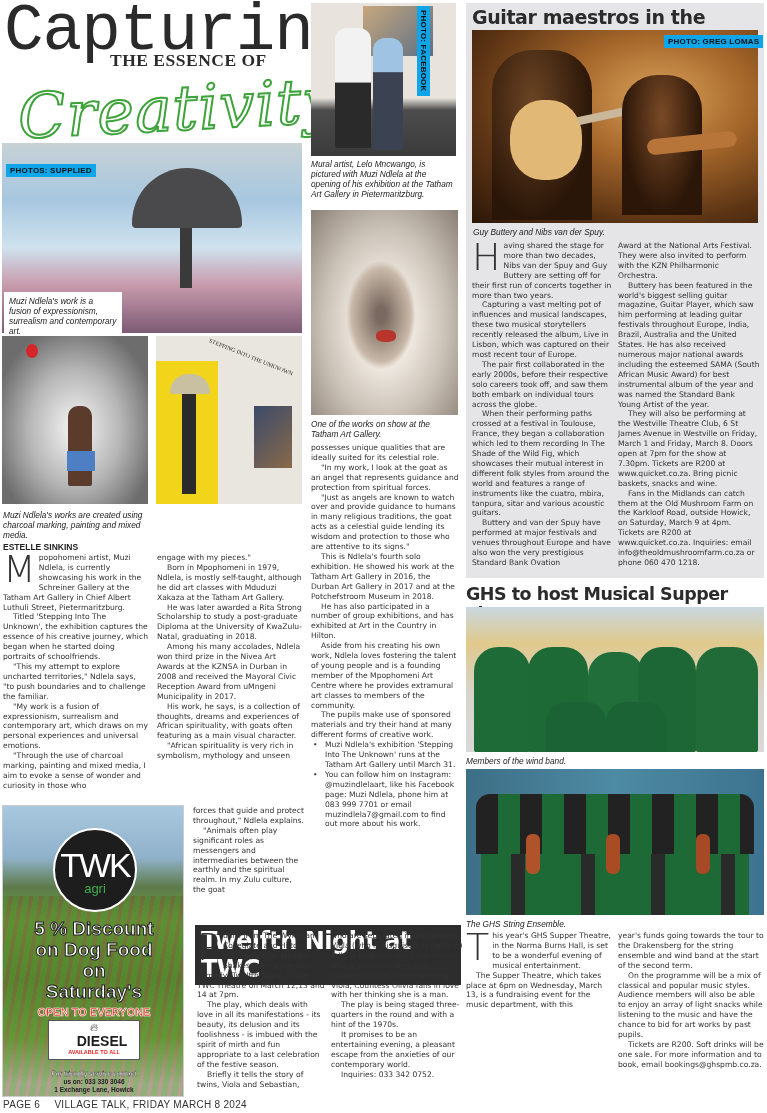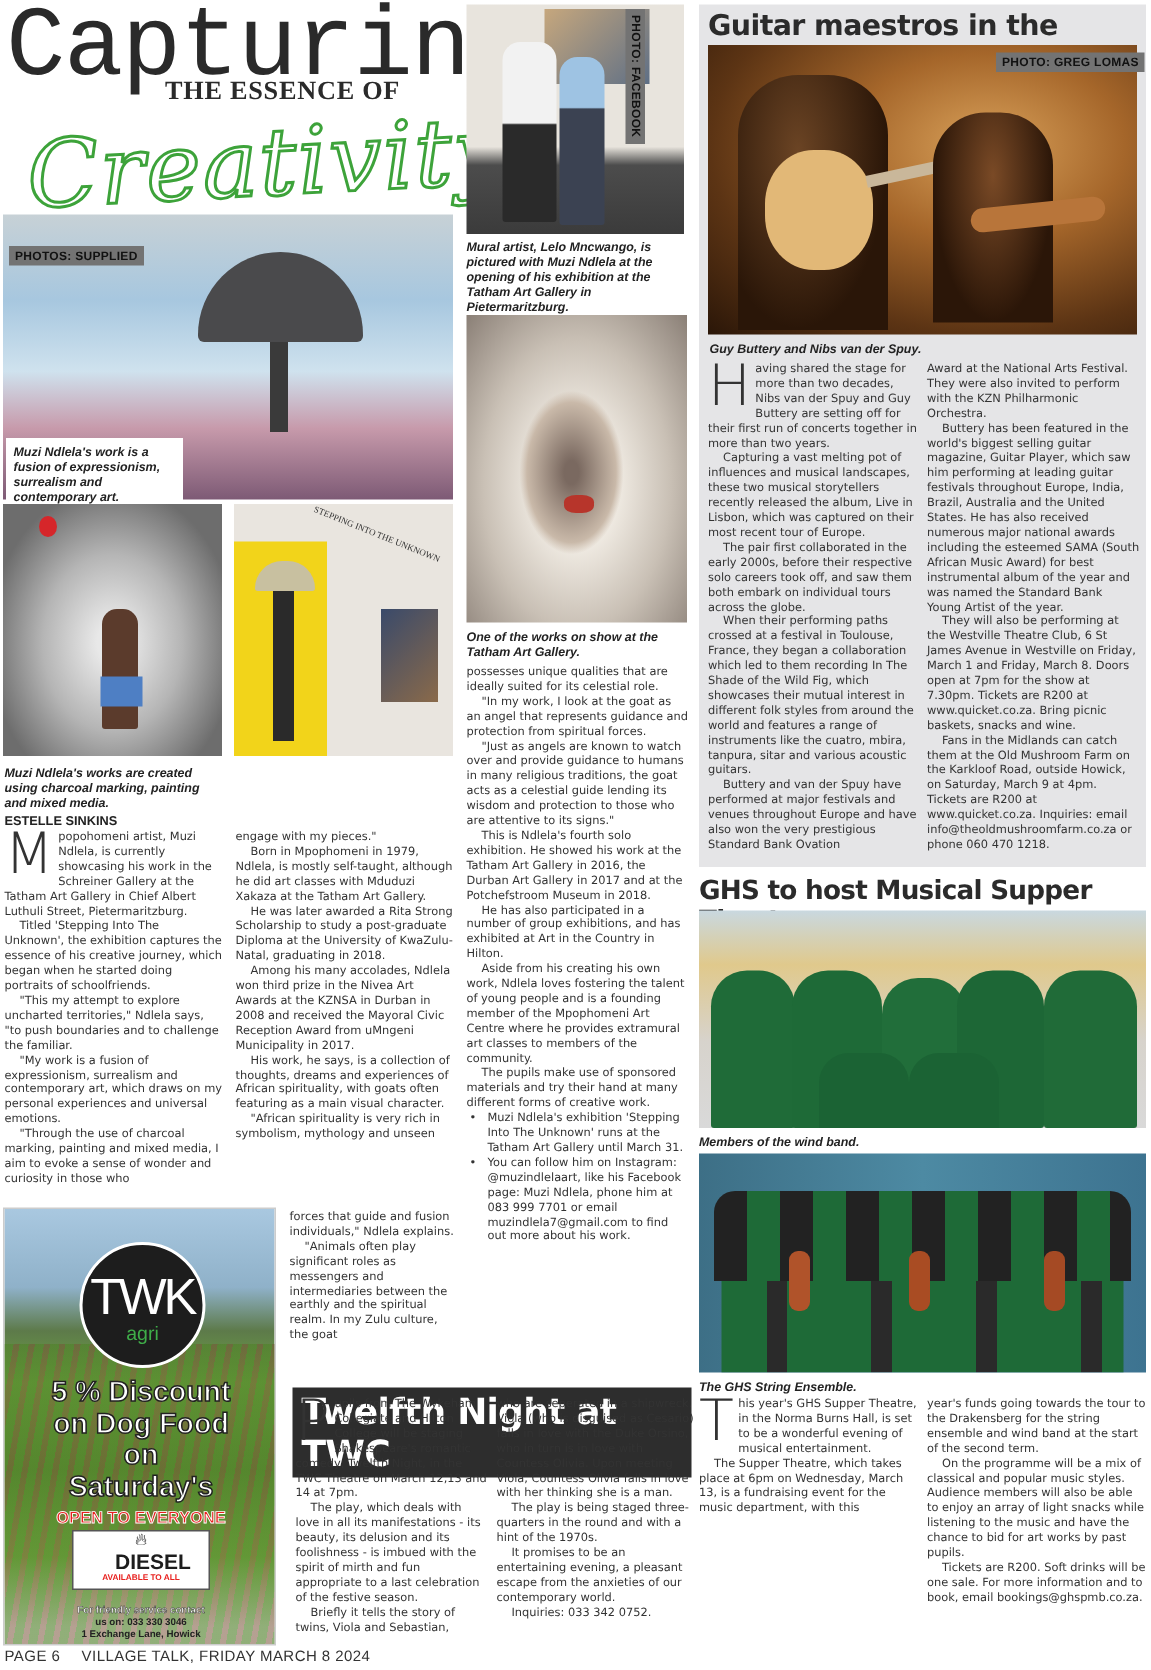--- a/index.html
+++ b/index.html
@@ -2,22 +2,22 @@
 <html><head>
 <meta charset="utf-8">
 <style>
   * { box-sizing: border-box; margin: 0; padding: 0; }
   html, body { width: 767px; height: 1113px; background: #ffffff; overflow: hidden; }
   body { position: relative; font-family: "Liberation Sans", sans-serif; color: #2b2b2b; }
   .abs { position: absolute; }
   .body-text { font-family: "DejaVu Sans", sans-serif; font-size: 7.6px; line-height: 9.9px; color: #333; }
   .body-text p { text-indent: 10px; }
   .body-text p.noind { text-indent: 0; }
-  .caption { font-family: "Liberation Sans", sans-serif; font-weight: bold; font-style: italic; font-size: 8.3px; line-height: 10px; color: #222; }
-  .photo-credit { background: #737373; color: #111; font-family: "Liberation Sans", sans-serif; font-weight: bold; font-size: 8px; padding: 2px 4px; letter-spacing: 0.2px; }
+  .caption { font-family: "Liberation Sans", sans-serif; font-weight: normal; font-style: italic; font-size: 8.3px; line-height: 10px; color: #222; }
+  .photo-credit { background: #0ea5e9; color: #111; font-family: "Liberation Sans", sans-serif; font-weight: bold; font-size: 8px; padding: 2px 4px; letter-spacing: 0.2px; }
   .dropcap { float: left; font-family: "DejaVu Sans", sans-serif; font-size: 38px; line-height: 30px; margin: 1px 3px 0 0; color: #333; font-weight: 300; }
   .img { position: absolute; overflow: hidden; }
 
   
   .title-capturing { font-family: Liberation Mono, monospace; font-size: 66px; line-height: 60px; color: #2a2a2a; letter-spacing: -1px; }
   .title-essence { font-family: "Liberation Serif", serif; font-weight: bold; font-size: 17.5px; color: #2a2a2a; letter-spacing: 0.5px; }
   .title-creativity { font-family: "DejaVu Serif", serif; font-style: italic; font-size: 62px; color: #ffffff; -webkit-text-stroke: 2px #3da33a; letter-spacing: 1px; }
 
   .guitar-box { background: #e5e5e7; }
   .headline-guitar { font-family: "DejaVu Sans", sans-serif; font-weight: bold; font-size: 19px; color: #2b2b2b; letter-spacing: -0.4px; }
@@ -72,21 +72,21 @@
 
   <div class="abs body-text" style="left:157px;top:553px;width:148px;">
     <p class="noind">engage with my pieces."</p>
     <p>Born in Mpophomeni in 1979, Ndlela, is mostly self-taught, although he did art classes with Mduduzi Xakaza at the Tatham Art Gallery.</p>
     <p>He was later awarded a Rita Strong Scholarship to study a post-graduate Diploma at the University of KwaZulu-Natal, graduating in 2018.</p>
     <p>Among his many accolades, Ndlela won third prize in the Nivea Art Awards at the KZNSA in Durban in 2008 and received the Mayoral Civic Reception Award from uMngeni Municipality in 2017.</p>
     <p>His work, he says, is a collection of thoughts, dreams and experiences of African spirituality, with goats often featuring as a main visual character.</p>
     <p>"African spirituality is very rich in symbolism, mythology and unseen</p>
   </div>
   <div class="abs body-text" style="left:193px;top:806px;width:112px;">
-    <p class="noind">forces that guide and fusion individuals," Ndlela explains.</p>
+    <p class="noind">forces that guide and protect throughout," Ndlela explains.</p>
     <p>"Animals often play significant roles as messengers and intermediaries between the earthly and the spiritual realm. In my Zulu culture, the goat</p>
   </div>
 
   <div class="img" style="left:311px;top:3px;width:145px;height:153px;background:linear-gradient(180deg,#e8e4dd 0%,#e8e4dd 62%,#4c4c4c 70%,#3b3b3b 100%);">
     <div class="abs" style="left:52px;top:3px;width:70px;height:50px;background:linear-gradient(135deg,#c6a77d,#5e6f86);"></div>
     <div class="abs" style="left:24px;top:25px;width:36px;height:120px;background:linear-gradient(180deg,#f2f2f2 0%,#f2f2f2 45%,#2a2a2a 46%);border-radius:12px 12px 2px 2px;"></div>
     <div class="abs" style="left:62px;top:35px;width:30px;height:112px;background:linear-gradient(180deg,#9ec3e3 0%,#9ec3e3 30%,#3b4252 31%);border-radius:12px 12px 2px 2px;"></div>
   </div>
   <div class="abs photo-credit" style="left:417px;top:6px;writing-mode:vertical-rl;padding:4px 2px;">PHOTO: FACEBOOK</div>
   <div class="abs caption" style="left:311px;top:159px;width:145px;">Mural artist, Lelo Mncwango, is pictured with Muzi Ndlela at the opening of his exhibition at the Tatham Art Gallery in Pietermaritzburg.</div>

